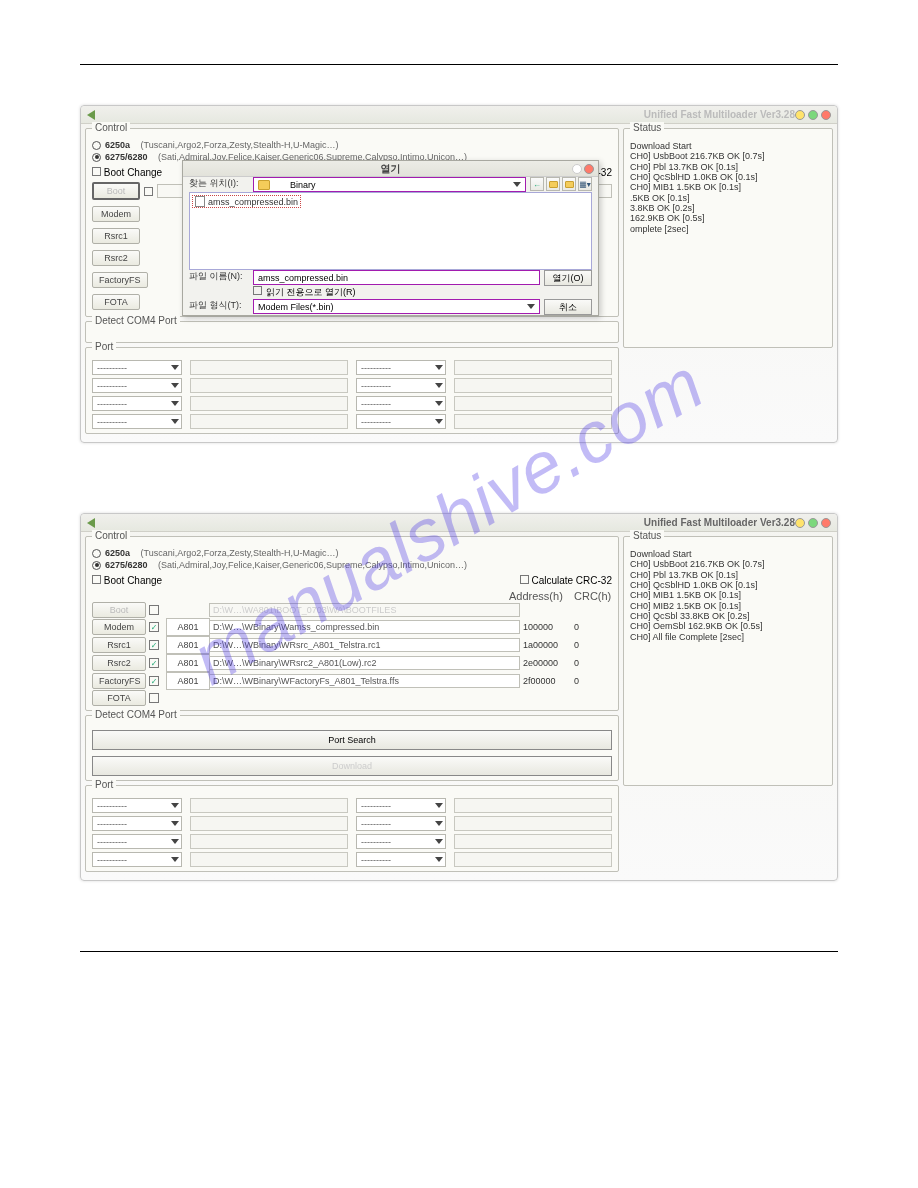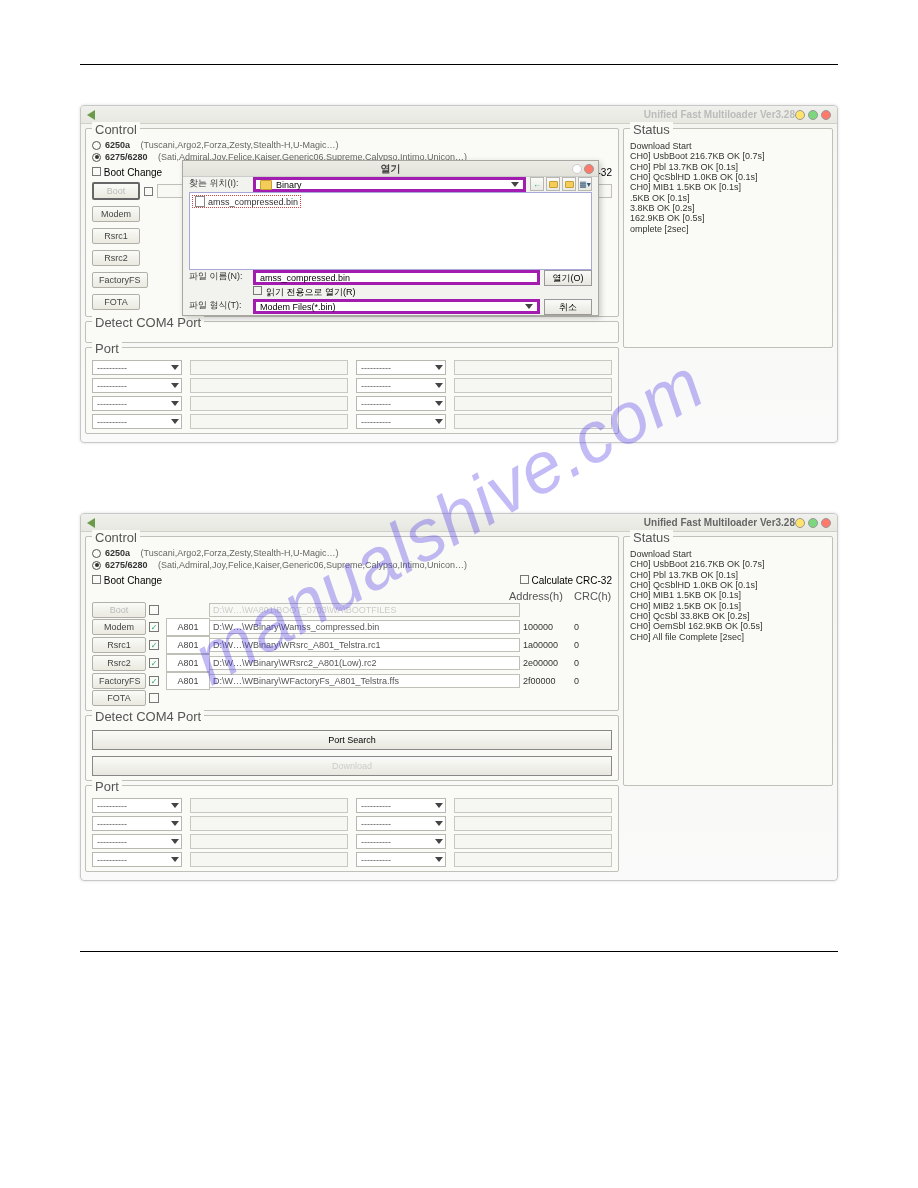--- a/index.html
+++ b/index.html
@@ -15,21 +15,21 @@
 .title-text.dim { color: #bbb; }
 .win-ctrls { display: flex; gap: 3px; }
 .wcirc { width: 10px; height: 10px; border-radius: 50%; border: 1px solid #999; }
 .wc-min { background: #ffe36b; }
 .wc-max { background: #7cd87c; }
 .wc-close { background: #ff7a6a; }
 .body { display: flex; padding: 4px; gap: 4px; }
 .left { flex: 1; }
 .right { width: 210px; }
 .group { border: 1px solid #c0c0b8; background: #fafaf6; margin-bottom: 4px; padding: 4px 6px; border-radius: 2px; position: relative; }
-.gtitle { position: absolute; top: -7px; left: 6px; background: #fafaf6; padding: 0 3px; font-size: 13px; color: #555; }
+.gtitle { position: absolute; top: -7px; left: 6px; background: #fafaf6; padding: 0 3px; font-size: 10px; color: #555; }
 .radio-row { display: flex; align-items: center; gap: 4px; padding: 1px 0; font-size: 9px; color: #333; }
 .radio { width: 9px; height: 9px; border: 1px solid #555; border-radius: 50%; display: inline-flex; align-items: center; justify-content: center; }
 .radio.sel::after { content: ''; width: 4px; height: 4px; background: #333; border-radius: 50%; }
 .check { width: 9px; height: 9px; border: 1px solid #777; display: inline-block; }
 .row { display: flex; align-items: center; gap: 4px; padding: 2px 0; }
 .btn { border: 1px solid #b0b0a8; background: linear-gradient(#fafaf8,#eaeae0); padding: 2px 6px; font-size: 9px; color: #444; border-radius: 2px; min-width: 48px; text-align: center; cursor: pointer; }
 .btn.dim { color: #bbb; }
 .btn.framed { border: 2px solid #666; }
 .txtinp { border: 1px solid #c0c0b8; background: #fff; height: 14px; font-size: 9px; padding: 0 3px; flex: 1; color: #555; display: flex; align-items: center; }
 .txtinp.dim { color: #ccc; background: #f8f8f4; }
@@ -45,21 +45,21 @@
 .combo .arr { width: 0; height: 0; border-left: 4px solid transparent; border-right: 4px solid transparent; border-top: 5px solid #444; }
 .widep { border: 1px solid #c8c8c0; background: #f6f6f2; height: 15px; }
 .btncenter { display: flex; justify-content: center; gap: 6px; margin-top: 4px; flex-direction: column; }
 .bigbtn { border: 1px solid #888; background: linear-gradient(#fafaf8,#e8e8e0); padding: 4px 16px; font-size: 9px; min-width: 74px; text-align: center; }
 
 .filedlg { position: absolute; top: 0; left: 0; width: 417px; border: 1px solid #a8a8a0; background: #f2f2ee; box-shadow: 2px 2px 6px rgba(0,0,0,0.2); z-index: 10; }
 .fdtitle { height: 16px; background: linear-gradient(#ecece6,#e2e2da); display: flex; align-items: center; justify-content: center; font-size: 10px; font-weight: bold; color: #444; border-bottom: 1px solid #ccc; position: relative; }
 .fdctrl { position: absolute; right: 4px; display: flex; gap: 2px; }
 .fdrow { display: flex; gap: 4px; padding: 0 6px; font-size: 9px; }
 .fdlabel { width: 60px; color: #333; }
-.fdcombo { flex: 1; border: 3px solid #a21caf; background: #fff; height: 15px; display: flex; align-items: center; padding: 0 4px; gap: 4px; }
+.fdcombo { flex: 1; border: 1px solid #a21caf; background: #fff; height: 15px; display: flex; align-items: center; padding: 0 4px; gap: 20px; }
 .folder-ico { width: 12px; height: 10px; background: #f4cc5a; border: 1px solid #caa030; border-radius: 1px; }
 .fdtoolbar { display: flex; gap: 2px; }
 .fdtool { width: 14px; height: 14px; border: 1px solid #b8b8b0; background: linear-gradient(#fafafa,#eaeae4); display: flex; align-items: center; justify-content: center; font-size: 8px; }
 .fdlist { margin: 0 6px; height: 78px; border: 1px solid #a8a8d8; background: #fff; padding: 2px; }
 .fditem { display: inline-flex; align-items: center; gap: 3px; border: 1px dotted #c44; padding: 0 2px; font-size: 9px; color: #333; }
 .file-ico { width: 10px; height: 11px; background: #fff; border: 1px solid #888; position: relative; }
 .fdbtn { border: 1px solid #999; background: linear-gradient(#fafaf8,#e8e8e0); width: 48px; height: 16px; font-size: 9px; text-align: center; line-height: 14px; }
 .relholder { position: relative; }
 </style>
 </head>

